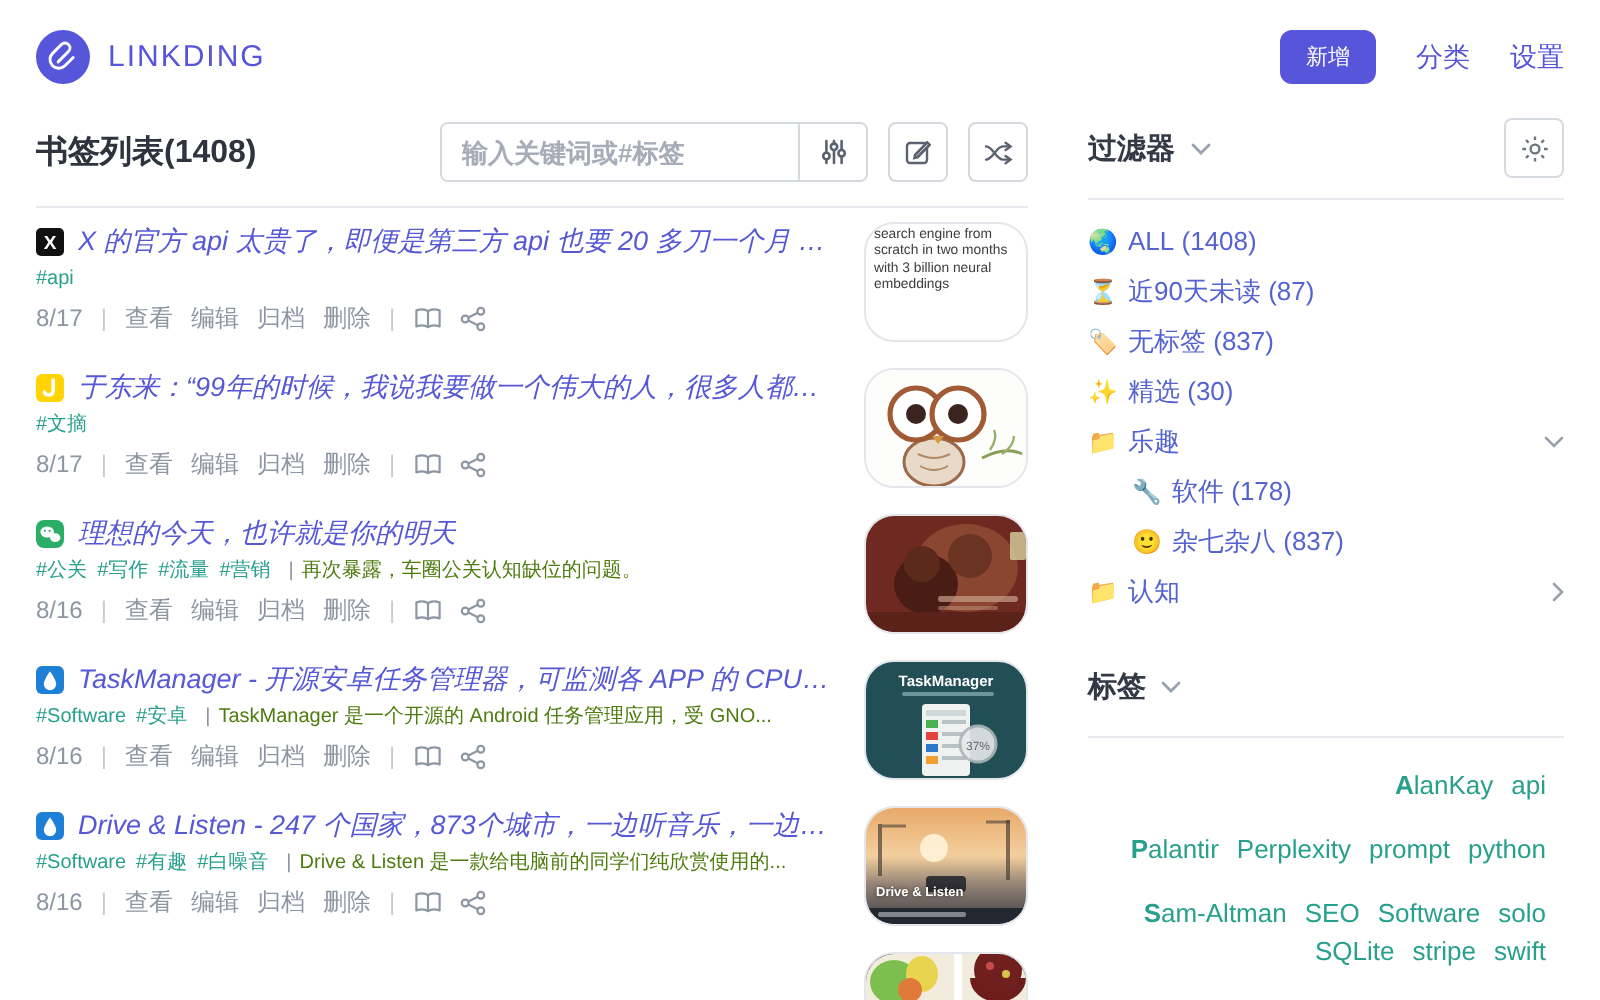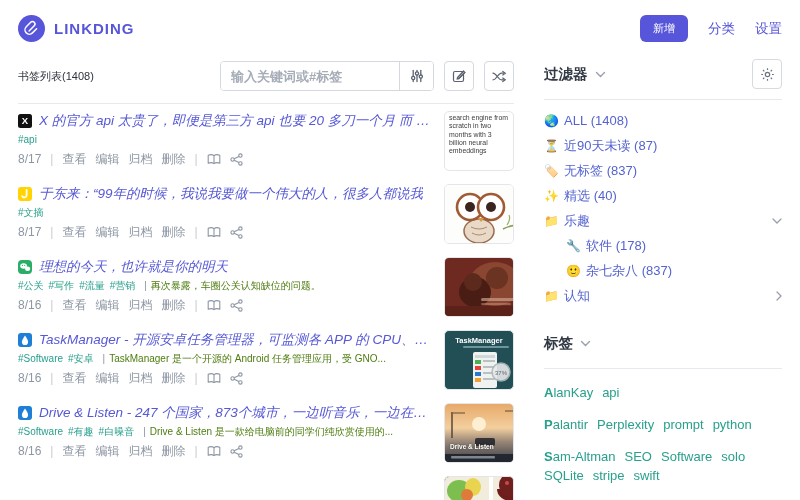--- a/index.html
+++ b/index.html
@@ -15,34 +15,34 @@
   *{box-sizing:border-box;margin:0;padding:0;}
   html,body{width:800px;height:500px;overflow:hidden;background:#fff;
     font-family:"Liberation Sans","DejaVu Sans",sans-serif;color:var(--text-dark);}
   svg{display:block;}
 
   
   .app-header{display:flex;align-items:center;padding:15px 18px 13px;}
   .logo-wrap{display:flex;align-items:center;gap:9px;}
   .logo-circle{width:27px;height:27px;border-radius:50%;background:var(--primary);
     display:flex;align-items:center;justify-content:center;}
-  .app-title{color:var(--primary);font-weight:bold;font-size:15px;letter-spacing:1px;}
+  .app-title{color:var(--primary);font-weight:normal;font-size:15px;letter-spacing:1px;}
   .header-nav{margin-left:auto;display:flex;align-items:center;gap:20px;}
   .btn-primary{background:var(--primary);color:#fff;border:none;border-radius:6px;
     padding:6px 13px;font-size:11px;cursor:pointer;font-family:inherit;}
   .nav-link{color:var(--primary);font-size:13.5px;text-decoration:none;cursor:pointer;}
 
   
   .main{display:flex;padding:0 18px;gap:30px;}
   .col-left{flex:1;min-width:0;}
   .col-right{width:238px;flex:none;}
 
   
   .toolbar{display:flex;align-items:center;padding:6px 0 12px;}
-  .page-title{font-size:11px;font-weight:normal;color:#2e333d;}
+  .page-title{font-size:16px;font-weight:bold;color:#2e333d;}
   .search-area{margin-left:auto;display:flex;align-items:center;}
   .search-group{display:flex;align-items:center;border:1px solid #d4d9df;border-radius:4px;height:30px;overflow:hidden;background:#fff;}
   .search-input{border:none;outline:none;height:28px;width:178px;padding:0 10px;font-size:13px;font-family:inherit;color:#333;font-weight:bold;}
   .search-input::placeholder{color:#a6adb8;}
   .search-filter-btn{width:34px;height:30px;border:none;border-left:1px solid #d4d9df;background:#fff;
     display:flex;align-items:center;justify-content:center;cursor:pointer;}
   .icon-btn{width:30px;height:30px;border:1px solid #d4d9df;border-radius:4px;background:#fff;
     display:flex;align-items:center;justify-content:center;cursor:pointer;margin-left:10px;}
   .divider{border-bottom:1px solid var(--divider);}
 
@@ -56,21 +56,21 @@
   .bm-tags-line{height:20px;line-height:20px;font-size:10px;white-space:nowrap;overflow:hidden;text-overflow:ellipsis;}
   .bm-tag{color:var(--teal);margin-right:5px;text-decoration:none;cursor:pointer;}
   .bm-sep{color:#8b93a0;margin:0 4px;}
   .bm-desc{color:#4d7c0f;}
   .bm-meta{height:18px;display:flex;align-items:center;font-size:12px;color:var(--text-gray);gap:9px;}
   .bm-meta .pipe{color:#c7cdd5;}
   .bm-action{color:var(--text-gray);text-decoration:none;cursor:pointer;}
   .bm-meta-icon{display:flex;align-items:center;cursor:pointer;}
 
   
-  .thumb{width:70px;height:60px;flex:none;border:1px solid #e3e6ea;border-radius:5px;overflow:hidden;position:relative;background:#fff;cursor:pointer;}
+  .thumb{width:82px;height:60px;flex:none;border:1px solid #e3e6ea;border-radius:15px;overflow:hidden;position:relative;background:#fff;cursor:pointer;}
   .thumb-text-card{padding:2px 4px;font-size:6.9px;line-height:8.3px;color:#3c3c3c;overflow:hidden;height:100%;}
   .t4{background:#224e55;}
   .t4-title{position:absolute;top:5px;width:100%;text-align:center;color:#fff;font-size:7.5px;font-weight:bold;}
   .t5-title{position:absolute;bottom:12px;left:5px;color:#fff;font-size:6.5px;font-weight:bold;text-shadow:0 0 2px rgba(0,0,0,.6);}
   .t6{background:#141414;}
 
   
   .side-header{display:flex;align-items:center;padding:4px 0 10px;height:44px;}
   .side-title{font-size:14.5px;font-weight:bold;color:#333a45;margin-right:7px;}
   .chev{color:#98a1ad;}
@@ -480,21 +480,21 @@
       <li class="filter-item">
         <span class="f-icon">⏳</span>
         <span>近90天未读</span>&nbsp;<span>(87)</span>
       </li>
       <li class="filter-item">
         <span class="f-icon">🏷️</span>
         <span>无标签</span>&nbsp;<span>(837)</span>
       </li>
       <li class="filter-item">
         <span class="f-icon">✨</span>
-        <span>精选</span>&nbsp;<span>(40)</span>
+        <span>精选</span>&nbsp;<span>(30)</span>
       </li>
       <li class="filter-item">
         <span class="f-icon">📁</span>
         <span>乐趣</span>
         <span class="f-chev">
           <svg width="10" height="6" viewBox="0 0 10 6" fill="none" stroke="#98a1ad" stroke-width="1.3" stroke-linecap="round">
               <path d="M1 1 L5 5 L9 1"></path>
             </svg>
         </span>
       </li>
@@ -520,21 +520,21 @@
     <div class="side-header tags-header">
       <span class="side-title">标签</span>
       <span class="chev">
         <svg width="11" height="7" viewBox="0 0 11 7" fill="none" stroke="#98a1ad" stroke-width="1.4" stroke-linecap="round">
             <path d="M1.5 1.5 L5.5 5.5 L9.5 1.5"></path>
           </svg>
       </span>
     </div>
     <div class="divider"></div>
 
-    <div class="tag-cloud" style="padding-top:14px;">
+    <div class="tag-cloud" style="padding-top:14px;text-align:right;">
       <div class="tag-group">
         <a class="tag-link tag-first">AlanKay</a><a class="tag-link">api</a>
       </div>
       <div class="tag-group">
         <a class="tag-link tag-first">Palantir</a><a class="tag-link">Perplexity</a><a class="tag-link">prompt</a><a class="tag-link">python</a>
       </div>
       <div class="tag-group">
         <a class="tag-link tag-first">Sam-Altman</a><a class="tag-link">SEO</a><a class="tag-link">Software</a><a class="tag-link">solo</a><a class="tag-link">SQLite</a><a class="tag-link">stripe</a><a class="tag-link">swift</a>
       </div>
 

